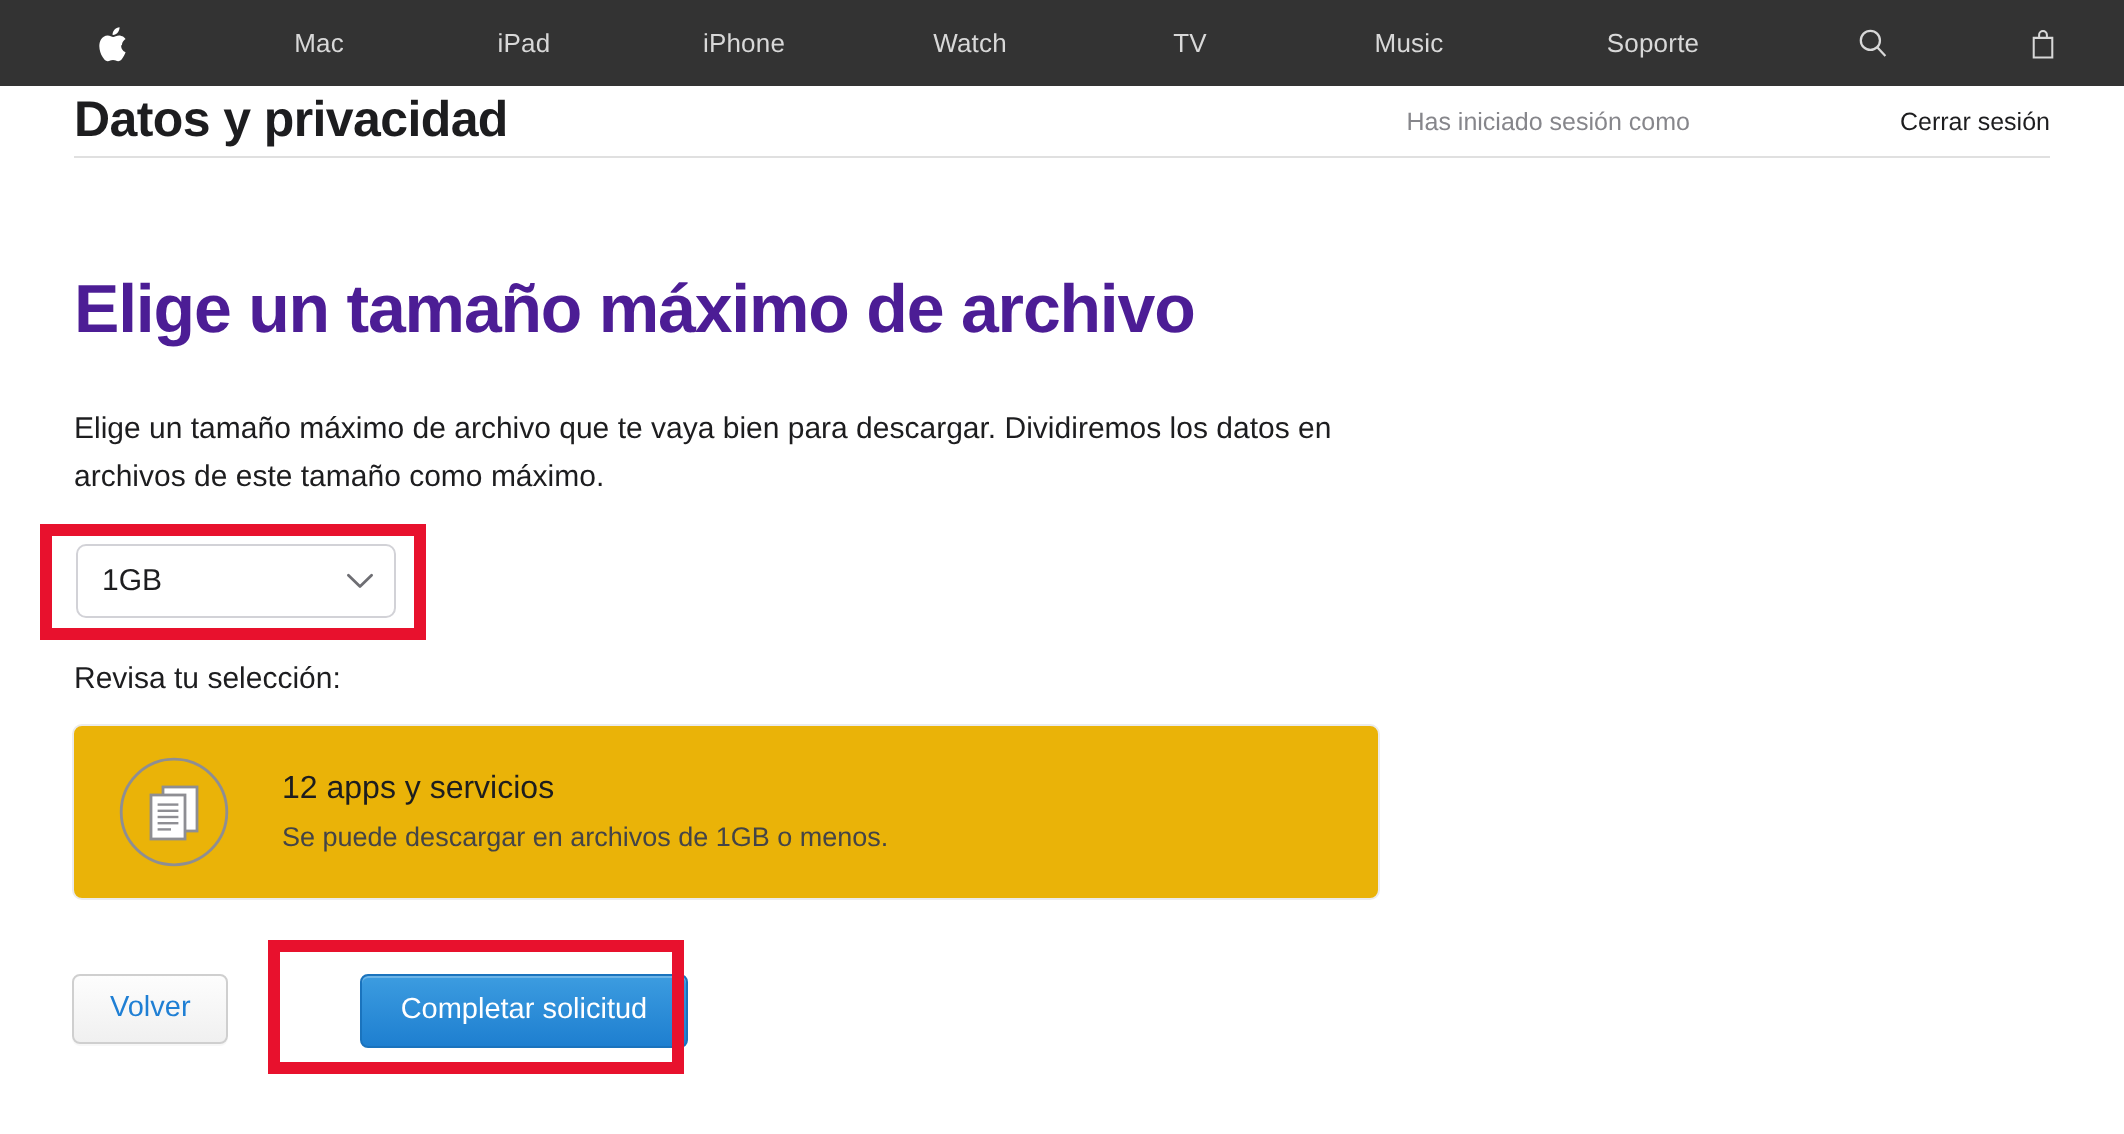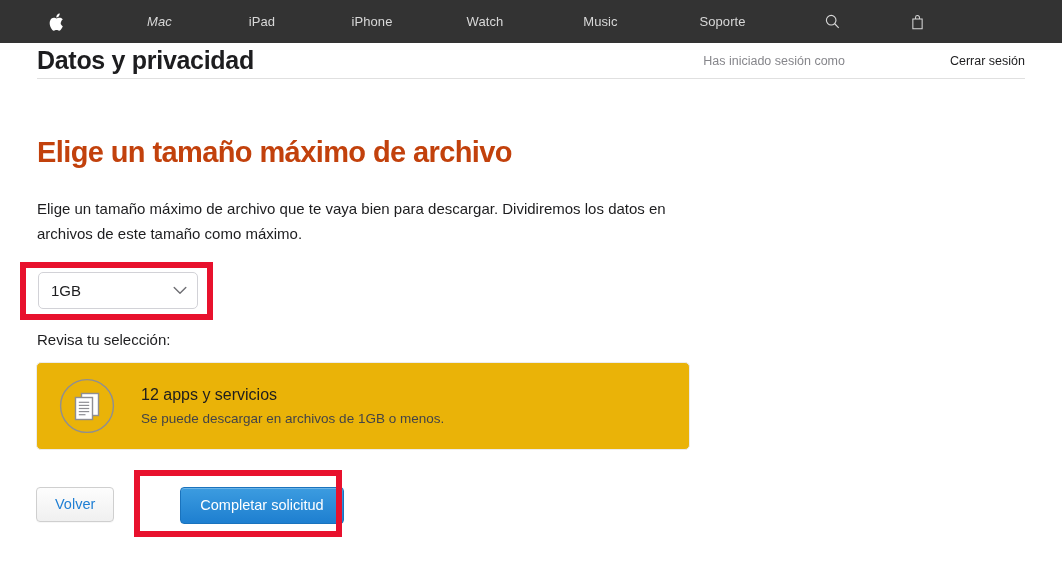--- a/index.html
+++ b/index.html
@@ -27,21 +27,21 @@
     font-size: 13px;
     letter-spacing: 0.1px;
     text-align: center;
     line-height: 43px;
     cursor: pointer;
     user-select: none;
     white-space: nowrap;
   }
   .gn-apple { width: 112px; display: flex; align-items: center; justify-content: center; }
   .gn-apple svg { display: block; }
-  .gn-mac      { width: 95px; font-style: italic; }
+  .gn-mac      { width: 95px; }
   .gn-ipad     { width: 110px; }
   .gn-iphone   { width: 110px; }
   .gn-watch    { width: 116px; }
   .gn-tv       { width: 104px; }
   .gn-music    { width: 115px; }
   .gn-soporte  { width: 129px; }
   .gn-search   { width: 90px; display:flex; align-items:center; justify-content:center; }
   .gn-bag      { width: 80px; display:flex; align-items:center; justify-content:center; }
 
   
@@ -75,24 +75,24 @@
     color: #1d1d1f;
     cursor: pointer;
     white-space: nowrap;
   }
 
   
   .main {
     padding: 0 37px;
   }
   .section-title {
-    font-size: 29px;
+    font-size: 34px;
     font-weight: bold;
     letter-spacing: -0.6px;
-    color: #c2410c;
+    color: #4c1d95;
     margin-top: 57px;
     line-height: 1.15;
   }
   .intro {
     font-size: 15px;
     line-height: 1.62;
     color: #1d1d1f;
     max-width: 652px;
     margin-top: 28px;
   }
@@ -223,20 +223,21 @@
 <nav class="globalnav">
   <div class="gn-item gn-apple">
     <svg width="15" height="18" viewBox="0 0 17 20" aria-hidden="true">
       <path fill="#ffffff" d="M13.6 10.6c0-2.3 1.9-3.4 2-3.5-1.1-1.6-2.8-1.8-3.4-1.9-1.5-.1-2.8.8-3.6.8-.7 0-1.9-.8-3.1-.8-1.6 0-3.1.9-3.9 2.4C-.1 10.6 1 15 2.6 17.4c.8 1.2 1.7 2.5 2.9 2.4 1.2 0 1.6-.7 3-.7s1.8.7 3 .7c1.3 0 2.1-1.2 2.8-2.4.9-1.3 1.3-2.6 1.3-2.7-.1 0-2.5-1-2.5-3.8zM11.2 3.5c.6-.8 1.1-1.9 1-3-1 0-2.2.6-2.9 1.4-.6.7-1.2 1.9-1 3 1.1.1 2.2-.6 2.9-1.4z"></path>
     </svg>
   </div>
   <div class="gn-item gn-mac">Mac</div>
   <div class="gn-item gn-ipad">iPad</div>
   <div class="gn-item gn-iphone">iPhone</div>
   <div class="gn-item gn-watch">Watch</div>
+  <div class="gn-item gn-tv">TV</div>
   <div class="gn-item gn-music">Music</div>
   <div class="gn-item gn-soporte">Soporte</div>
   <div class="gn-item gn-search">
     <svg width="15" height="15" viewBox="0 0 16 16" aria-hidden="true">
       <circle cx="6.6" cy="6.6" r="5.1" fill="none" stroke="#d8d8d8" stroke-width="1.2"></circle>
       <line x1="10.4" y1="10.4" x2="14.6" y2="14.9" stroke="#d8d8d8" stroke-width="1.2"></line>
     </svg>
   </div>
   <div class="gn-item gn-bag">
     <svg width="13" height="16" viewBox="0 0 14 17" aria-hidden="true">

